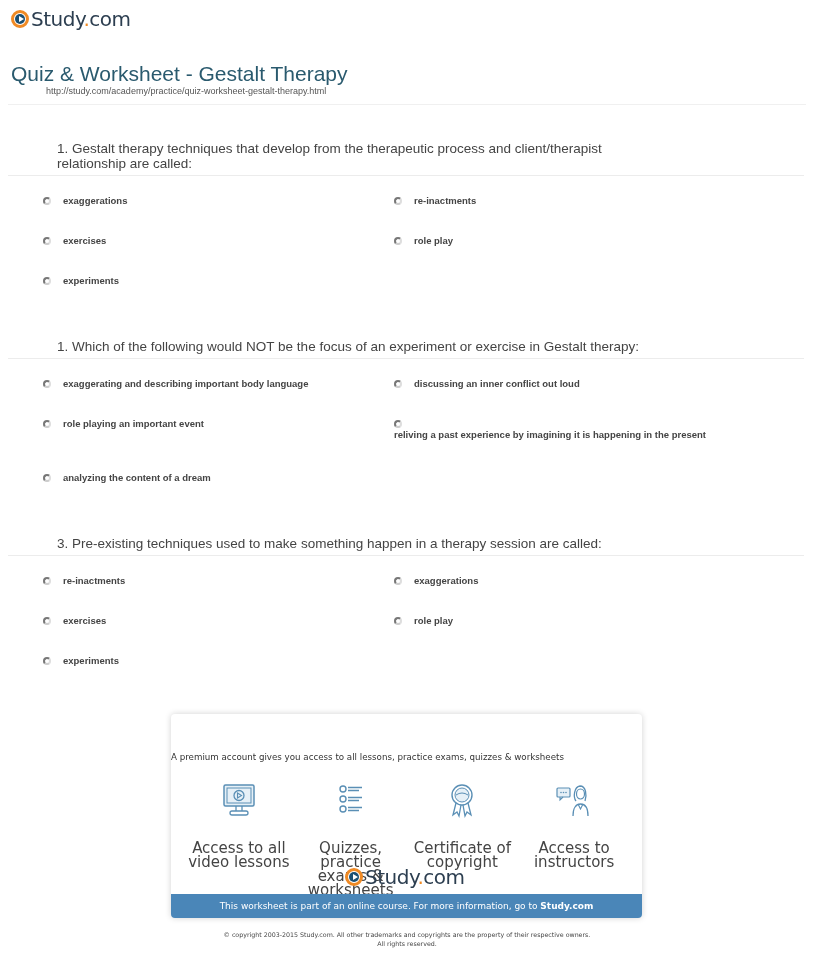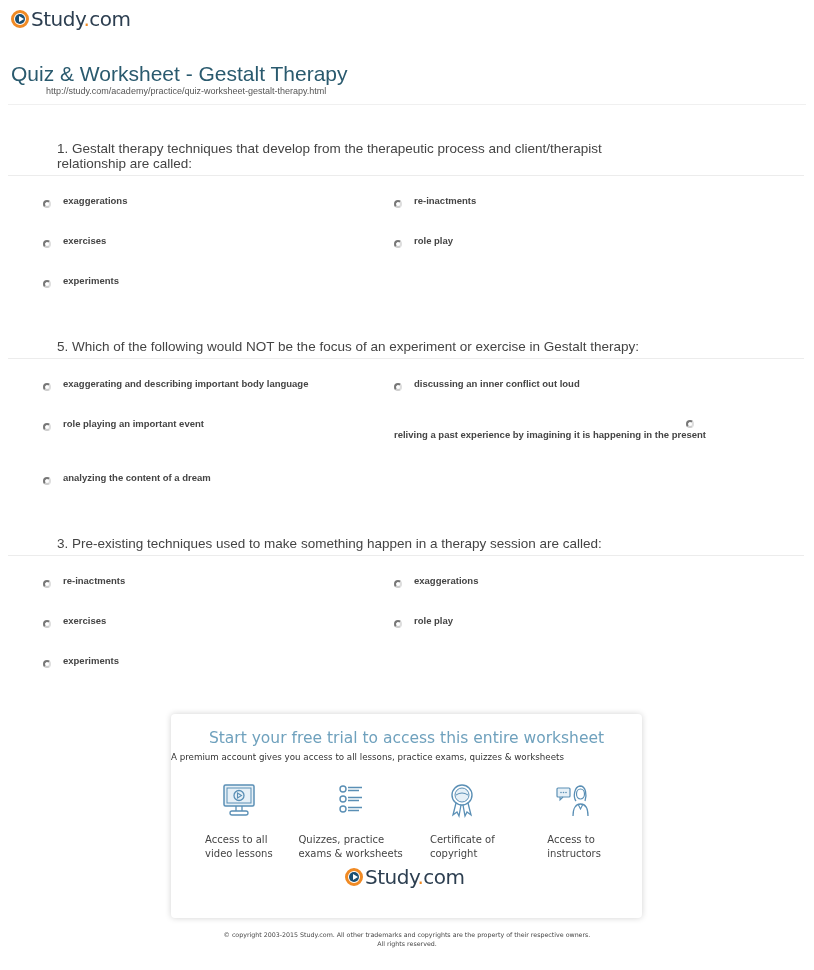--- a/index.html
+++ b/index.html
@@ -14,31 +14,31 @@
     .logo .dot { color: #f08a24; }
     .logo-top { left: 11px; top: 7px; }
 
     .title { position: absolute; left: 11px; top: 62px; font-size: 21px; font-weight: normal; color: #2a5a6e; }
     .url { position: absolute; left: 11px; top: 86px; font-size: 9px; color: #555; padding-left: 35px; }
     .hdr-line { position: absolute; left: 8px; right: 8px; top: 104px; height: 1px; background: #f0f0f0; }
 
     .question { position: absolute; left: 11px; font-size: 13.5px; color: #444; line-height: 15px; width: 600px; margin-left: 46px; }
     .q-line { position: absolute; left: 8px; right: 10px; height: 1px; background: #ececec; }
 
-    .opt { position: absolute; display: flex; align-items: flex-end; font-size: 9.5px; font-weight: bold; color: #444; line-height: 14px; }
+    .opt { position: absolute; display: flex; align-items: flex-start; font-size: 9.5px; font-weight: bold; color: #444; line-height: 14px; }
     .radio { width: 8px; height: 8px; border-radius: 50%; border: 2px solid #777; border-right-color: #ddd; border-bottom-color: #ccc; margin-right: 12px; margin-top: 3px; flex-shrink: 0; }
     .opt .txt { max-width: 310px; }
 
     .promo { position: absolute; left: 171px; top: 714px; width: 471px; height: 204px; background: #fff; border-radius: 4px; box-shadow: 0 0 6px rgba(0,0,0,0.18); overflow: hidden; }
     .promo-title { position: absolute; left: 0; right: 0; top: 15px; text-align: center; font-family: "DejaVu Sans", sans-serif; font-size: 15.5px; color: #6fa1bd; font-weight: normal; }
     .promo-sub { position: absolute; left: 0; right: 0; top: 38px; text-align: left; font-family: "DejaVu Sans", sans-serif; font-size: 8.7px; color: #333; }
     .features { position: absolute; left: 0; right: 0; top: 67px; display: flex; justify-content: space-around; padding: 0 12px; }
     .feature { width: 110px; display: flex; flex-direction: column; align-items: center; }
     .feature svg { width: 40px; height: 40px; }
-    .feature .flabel { margin-top: 12px; font-family: "DejaVu Sans", sans-serif; font-size: 10px; color: #444; line-height: 14px; }
+    .feature .flabel { margin-top: 20px; font-family: "DejaVu Sans", sans-serif; font-size: 15px; color: #444; text-align: center; line-height: 14px; }
     .logo-promo { left: 174px; top: 151px; }
     .logo-promo .word { font-size: 20px; }
     .promo-bar { position: absolute; left: 0; right: 0; bottom: 0; height: 24px; background: #4a86b8; color: #fff; text-align: center; font-family: "DejaVu Sans", sans-serif; font-size: 9px; line-height: 24px; }
     .promo-bar b { font-weight: bold; }
 
     .copyright { position: absolute; left: 0; right: 0; top: 930px; text-align: center; font-family: "DejaVu Sans", sans-serif; font-size: 6.3px; color: #444; line-height: 9px; }
   </style>
 </head>
 <body>
 
@@ -67,21 +67,21 @@
   </div>
 <div class="opt" style="left:394px; top:234px;">
     <span class="radio"></span>
     <span class="txt">role play</span>
   </div>
 <div class="opt" style="left:43px; top:274px;">
     <span class="radio"></span>
     <span class="txt">experiments</span>
   </div>
 
-<div class="question" style="top:339px; width:700px;">5. Which of the following would NOT be the focus of an experiment or exercise in Gestalt therapy:</div>
+<div class="question" style="top:339px; width:700px;">1. Which of the following would NOT be the focus of an experiment or exercise in Gestalt therapy:</div>
 <div class="q-line" style="top:358px;"></div>
 <div class="opt" style="left:43px; top:377px;">
     <span class="radio"></span>
     <span class="txt">exaggerating and describing important body language</span>
   </div>
 <div class="opt" style="left:394px; top:377px;">
     <span class="radio"></span>
     <span class="txt">discussing an inner conflict out loud</span>
   </div>
 <div class="opt" style="left:43px; top:417px;">
@@ -114,21 +114,20 @@
 <div class="opt" style="left:394px; top:614px;">
     <span class="radio"></span>
     <span class="txt">role play</span>
   </div>
 <div class="opt" style="left:43px; top:654px;">
     <span class="radio"></span>
     <span class="txt">experiments</span>
   </div>
 
 <div class="promo">
-  <div class="promo-title">Start your free trial to access this entire worksheet</div>
   <div class="promo-sub">A premium account gives you access to all lessons, practice exams, quizzes &amp; worksheets</div>
 
   <div class="features">
     <div class="feature">
       <svg viewBox="0 0 40 40">
         <rect x="5" y="4" width="30" height="21" rx="1.5" fill="#e6f0f7" stroke="#5a8fb5" stroke-width="1.5"></rect>
         <rect x="8" y="7" width="24" height="15" fill="none" stroke="#5a8fb5" stroke-width="1"></rect>
         <circle cx="20" cy="14.5" r="5" fill="none" stroke="#5a8fb5" stroke-width="1.3"></circle>
         <path d="M18.5 12 L22.5 14.5 L18.5 17 Z" fill="none" stroke="#5a8fb5" stroke-width="1.1"></path>
         <path d="M17 25 L17 30 M23 25 L23 30" stroke="#5a8fb5" stroke-width="1.3"></path>
@@ -169,17 +168,20 @@
       </svg>
       <div class="flabel"><span>Access to</span><br><span>instructors</span></div>
     </div>
   </div>
 
   <div class="logo logo-promo">
     <span class="mark"></span>
     <span class="word"><span>Study</span><span class="dot">.</span><span>com</span></span>
   </div>
 
+  <div class="promo-bar">
+    <span>This worksheet is part of an online course. For more information, go to </span><b>Study.com</b>
+  </div>
 </div>
 
 <div class="copyright">
   <span>© copyright 2003-2015 Study.com. All other trademarks and copyrights are the property of their respective owners.</span><br><span>All rights reserved.</span>
 </div>
 
 </body></html>

